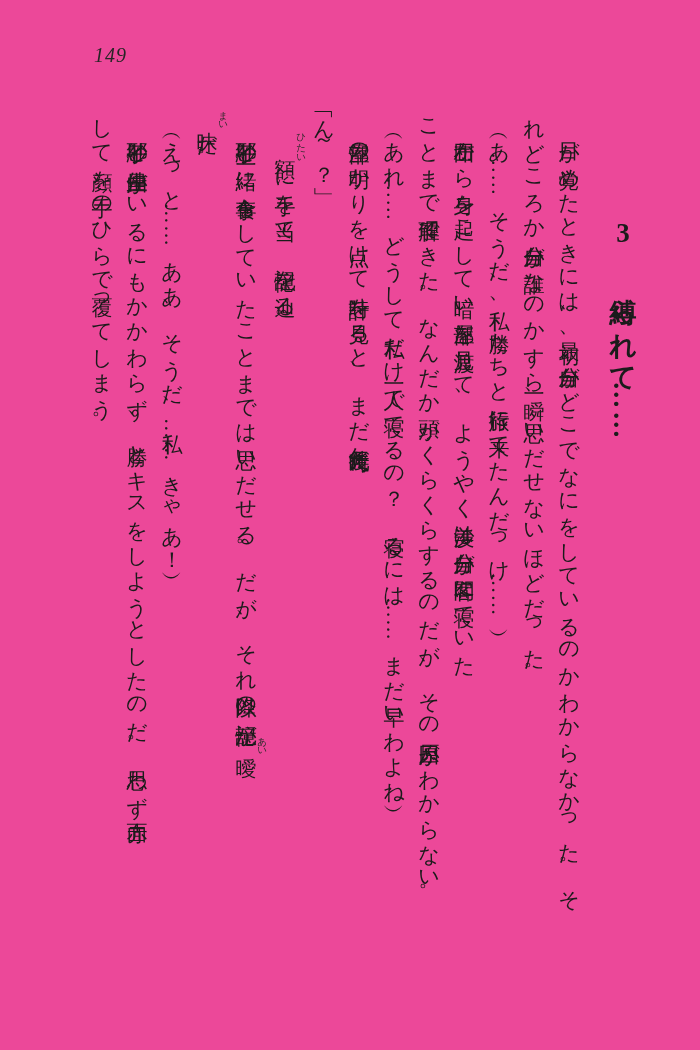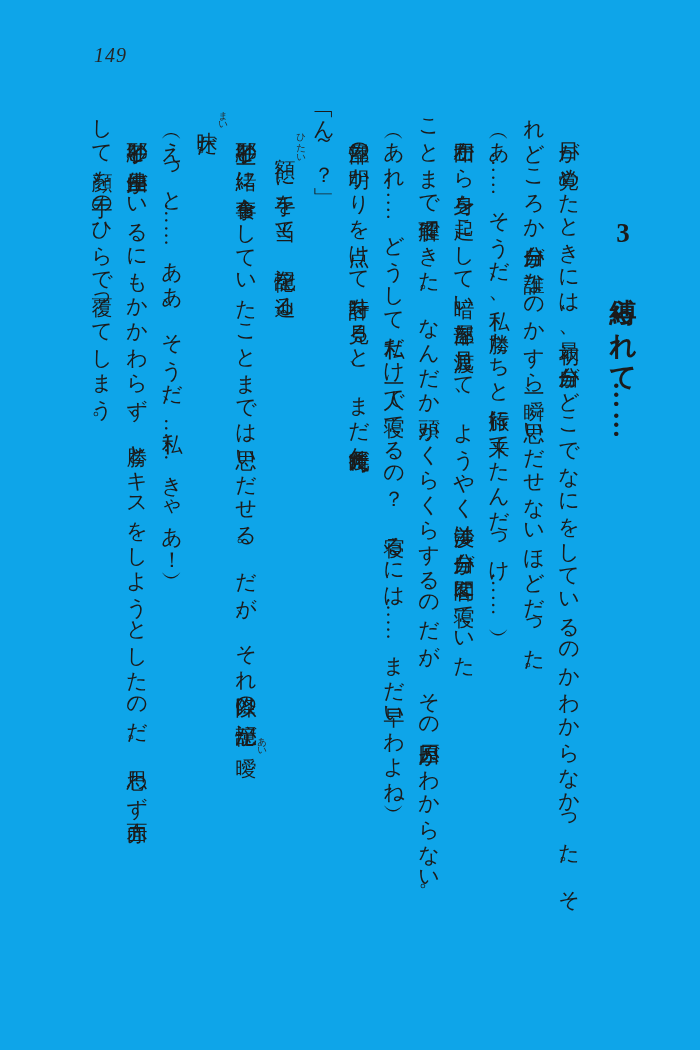--- a/index.html
+++ b/index.html
@@ -9,21 +9,21 @@
   body {
     width: 700px;
     height: 1050px;
     background: #f4f4f2;
     overflow: hidden;
   }
   .page {
     position: relative;
     width: 700px;
     height: 1050px;
-    background: #0ea5e9;
+    background: #ec4899;
     font-family: "Liberation Serif", "DejaVu Serif", serif;
     color: #1b1b1b;
   }
   .page-number {
     position: absolute;
     top: 44px;
     left: 94px;
     font-size: 20px;
     font-style: italic;
     letter-spacing: 1px;

